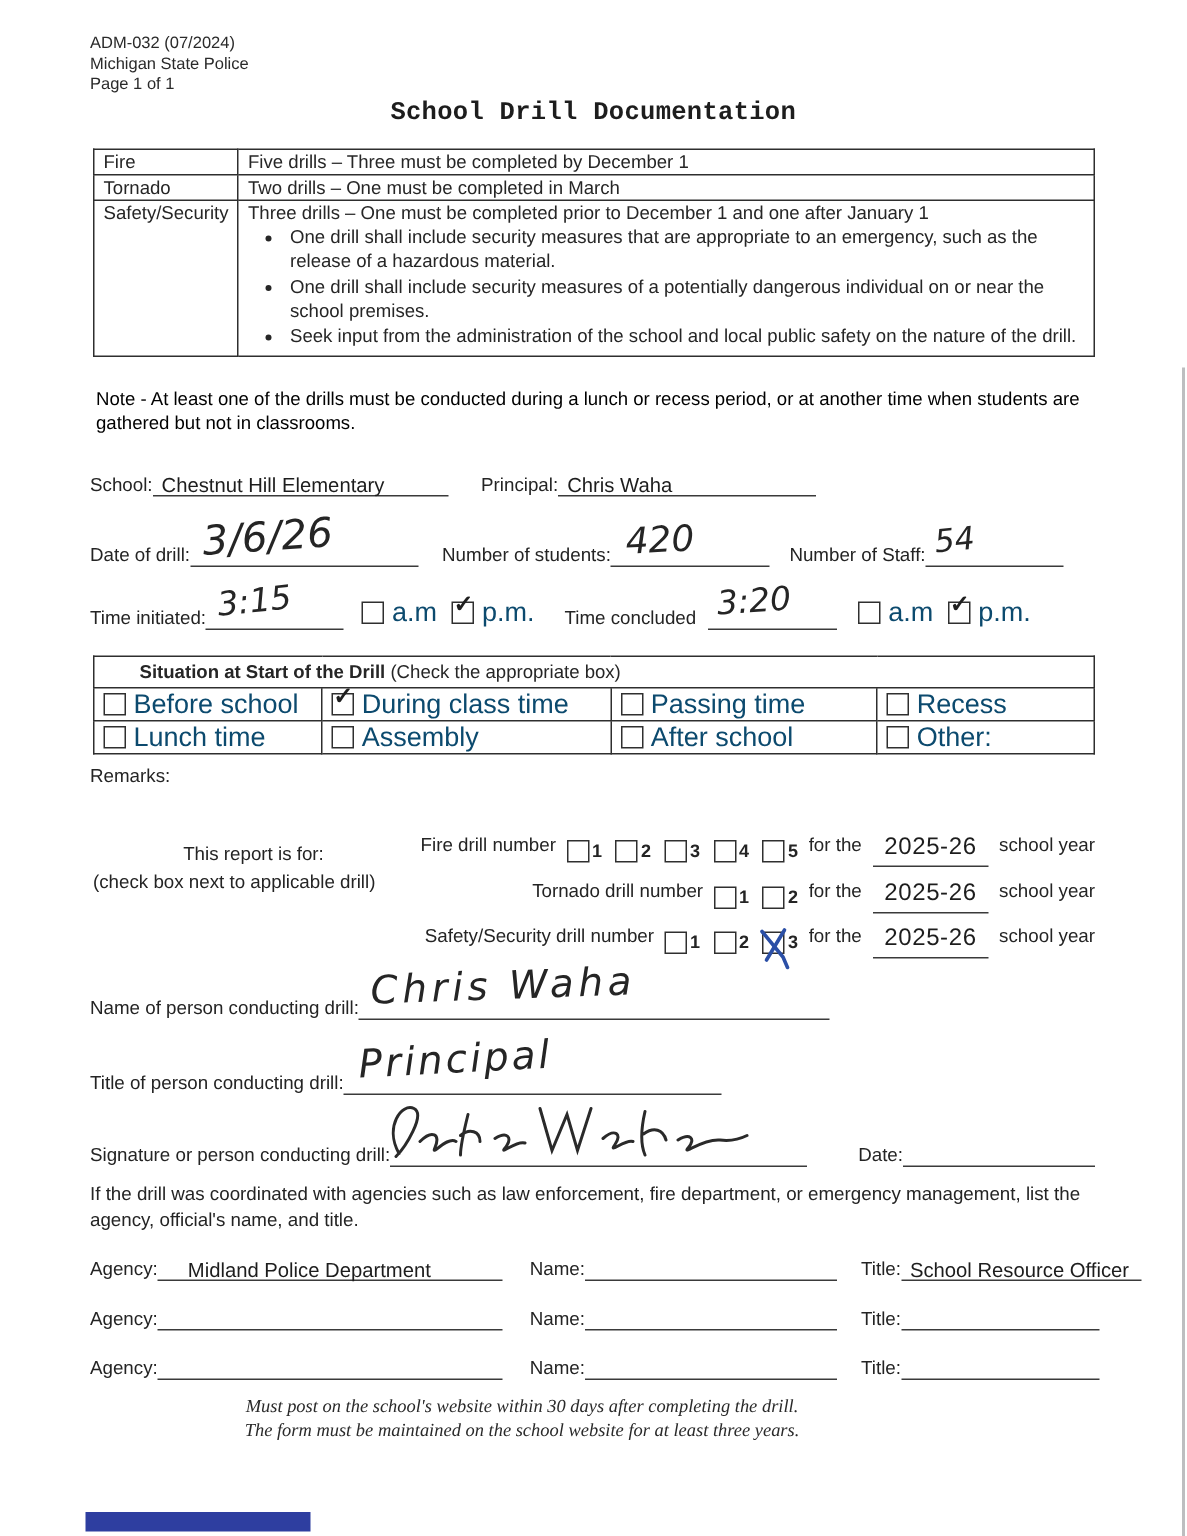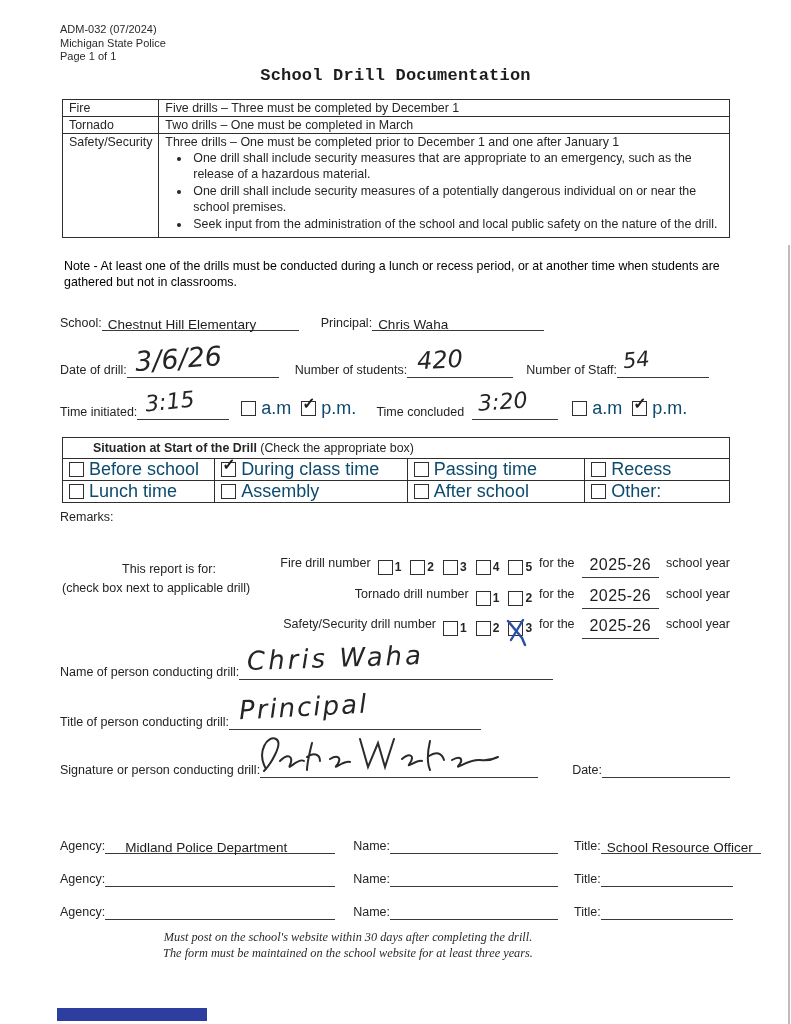--- a/index.html
+++ b/index.html
@@ -318,20 +318,21 @@
         <path d="M14,40 C4,22 16,6 24,10 C32,14 18,36 12,42 M28,32 C36,24 42,27 38,36 C35,43 46,28 52,32 M60,14 C57,26 55,35 55,41 M55,28 C61,23 68,25 68,32 M78,30 C86,25 90,29 85,36 C80,42 92,31 98,33 M108,10 L116,38 L126,14 L133,38 L142,10 M150,30 C158,23 163,27 158,34 C153,41 165,30 170,32 M178,12 C175,25 175,34 178,41 M177,27 C184,22 190,24 192,31 M200,31 C208,26 212,30 207,36 C202,42 216,30 228,31 C236,32 242,30 246,28" stroke="#2a2a2a" stroke-width="2" fill="none" stroke-linecap="round"></path>
       </svg>
     </span>
     <span style="width:34px;"></span>
     <span class="lbl">Date:</span>
     <span class="fld" style="width:128px;">
       <span class="typed"></span>
     </span>
   </div>
 
+  <div class="abs agency-intro">If the drill was coordinated with agencies such as law enforcement, fire department, or emergency management, list the agency, official's name, and title.</div>
 
   <div class="abs frow" style="left:60px;top:830px;height:24px;">
     <span class="lbl">Agency:</span>
     <span class="fld" style="width:230px;">
       <span class="typed" style="padding-left:20px;">Midland Police Department</span>
     </span>
     <span style="width:18px;"></span>
     <span class="lbl">Name:</span>
     <span class="fld" style="width:168px;">
       <span class="typed"></span>

